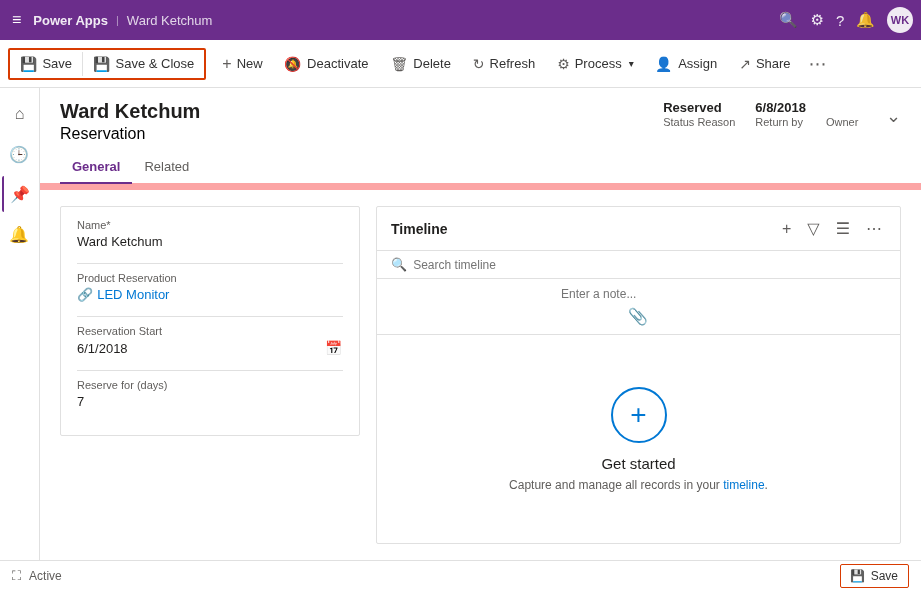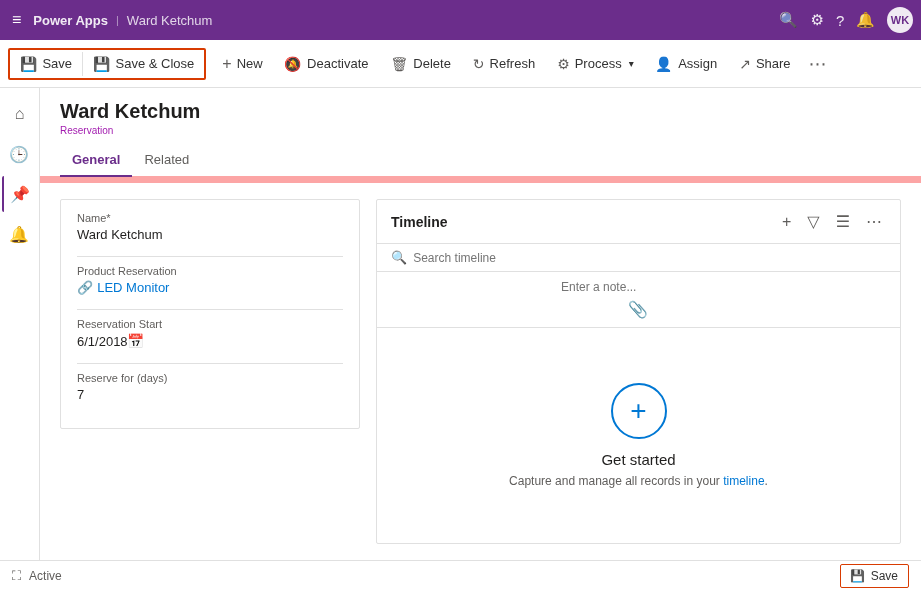--- a/index.html
+++ b/index.html
@@ -104,22 +104,22 @@
       justify-content: space-between;
       flex-shrink: 0;
     }
     .record-title-section {}
     .record-title {
       font-size: 20px;
       font-weight: 600;
       color: #201f1e;
     }
     .record-subtitle {
-      font-size: 10px;
-      color: #a21caf;
+      font-size: 16px;
+      color: #000000;
       margin-top: 2px;
     }
     .record-meta-item {
       display: flex;
       flex-direction: column;
       align-items: flex-start;
     }
     .record-meta-value {
       font-size: 13px;
       font-weight: 600;
@@ -194,21 +194,21 @@
       color: #0078d4;
       text-decoration: none;
       display: flex;
       align-items: center;
       gap: 4px;
       cursor: pointer;
     }
     .field-with-icon {
       display: flex;
       align-items: center;
-      justify-content: flex-start;
+      justify-content: space-between;
     }
     .field-icon { color: #605e5c; font-size: 14px; cursor: pointer; }
     .field-divider { border: none; border-top: 1px solid #e0e0e0; margin: 8px 0; }
 
     
     .timeline-panel {
       flex: 1;
       border: 1px solid #e0e0e0;
       border-radius: 2px;
       background: #fff;
@@ -403,20 +403,35 @@
     <div class="side-nav-icon">🔔</div>
   </div>
 
   <div class="content-area">
 
     <div class="record-header">
       <div class="record-title-section">
         <div class="record-title">Ward Ketchum</div>
         <div class="record-subtitle">Reservation</div>
       </div>
+      <div class="record-meta-group">
+        <div class="record-meta-item">
+          <div class="record-meta-value">Reserved</div>
+          <div class="record-meta-label">Status Reason</div>
+        </div>
+        <div class="record-meta-item">
+          <div class="record-meta-value">6/8/2018</div>
+          <div class="record-meta-label">Return by</div>
+        </div>
+        <div class="record-meta-item">
+          <div class="record-meta-value" style="min-width:40px;">&nbsp;</div>
+          <div class="record-meta-label">Owner</div>
+        </div>
+        <span class="record-chevron">⌄</span>
+      </div>
     </div>
 
     <div class="tabs-bar">
       <div class="tab active">General</div>
       <div class="tab">Related</div>
     </div>
 
     <div class="form-area">
 
       <div class="form-panel">

